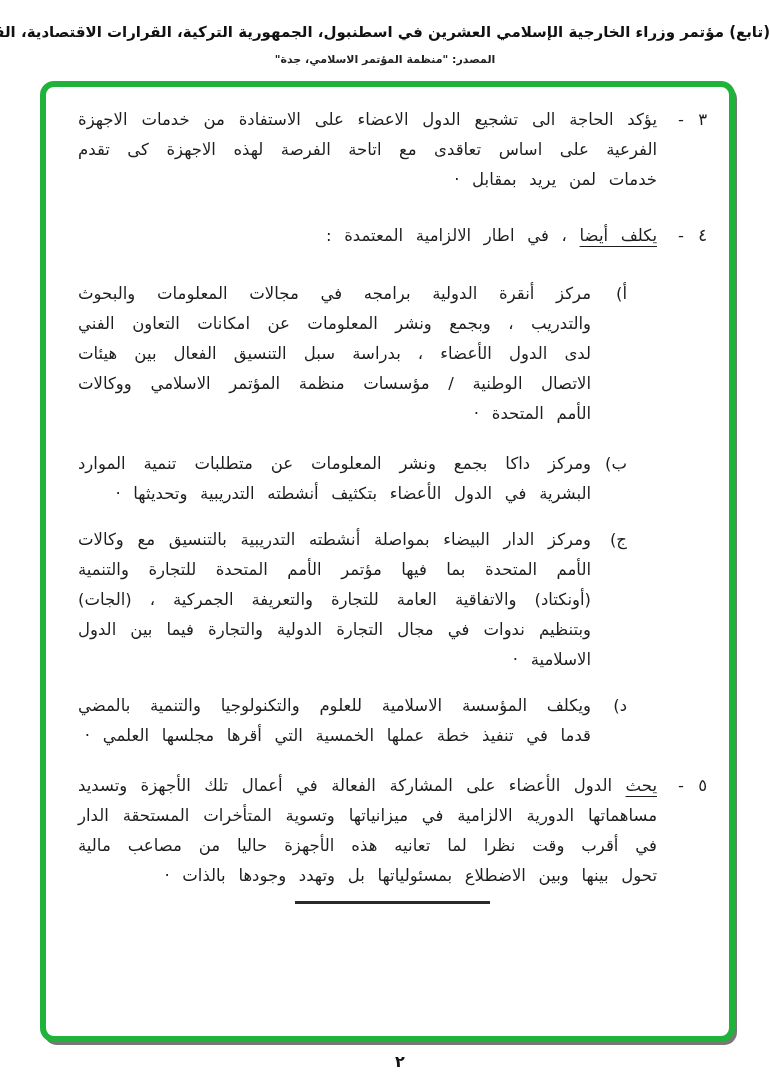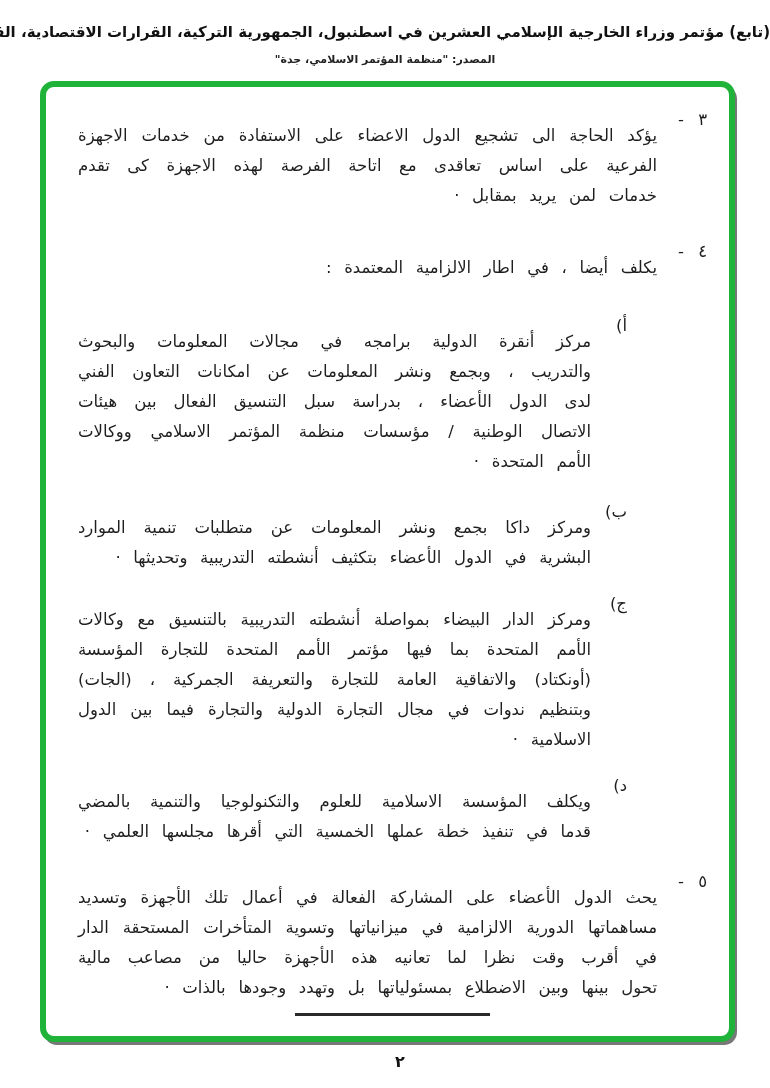--- a/index.html
+++ b/index.html
@@ -51,23 +51,22 @@
     white-space: nowrap;
     text-align: right;
   }
   .item.level-1 .marker { width: 50px; word-spacing: 9px; }
   .item.level-2 { margin-right: 80px; }
   .item.level-2 .marker { width: 36px; }
   .item .text {
     flex: 1 1 auto;
     text-align: justify;
     text-justify: inter-word;
-    margin-top: 16px;
   }
-  .lead { text-underline-offset: 5px; text-decoration-thickness: 1px; }
+  .lead { text-decoration: underline; text-underline-offset: 5px; text-decoration-thickness: 1px; }
   .m-after-3 { margin-bottom: 26px; }
   .m-after-4 { margin-bottom: 28px; }
   .m-after-a { margin-bottom: 20px; }
   .m-after-b { margin-bottom: 16px; }
   .m-after-c { margin-bottom: 16px; }
   .m-after-d { margin-bottom: 20px; }
   .section-divider {
     width: 195px;
     height: 3px;
     background: #2a2a2a;
@@ -110,21 +109,21 @@
     <div class="text"><span class="lead"></span><span>مركز أنقرة الدولية برامجه في مجالات المعلومات والبحوث والتدريب ، وبجمع ونشر المعلومات عن امكانات التعاون الفني لدى الدول الأعضاء ، بدراسة سبل التنسيق الفعال بين هيئات الاتصال الوطنية / مؤسسات منظمة المؤتمر الاسلامي ووكالات الأمم المتحدة ·</span></div>
   </div>
 
   <div class="item level-2 m-after-b">
     <div class="marker">ب)</div>
     <div class="text"><span class="lead"></span><span>ومركز داكا بجمع ونشر المعلومات عن متطلبات تنمية الموارد البشرية في الدول الأعضاء بتكثيف أنشطته التدريبية وتحديثها ·</span></div>
   </div>
 
   <div class="item level-2 m-after-c">
     <div class="marker">ج)</div>
-    <div class="text"><span class="lead"></span><span>ومركز الدار البيضاء بمواصلة أنشطته التدريبية بالتنسيق مع وكالات الأمم المتحدة بما فيها مؤتمر الأمم المتحدة للتجارة المؤسسة (أونكتاد) والاتفاقية العامة للتجارة والتعريفة الجمركية ، (الجات) وبتنظيم ندوات في مجال التجارة الدولية والتجارة فيما بين الدول الاسلامية ·</span></div>
+    <div class="text"><span class="lead"></span><span>ومركز الدار البيضاء بمواصلة أنشطته التدريبية بالتنسيق مع وكالات الأمم المتحدة بما فيها مؤتمر الأمم المتحدة للتجارة والتنمية (أونكتاد) والاتفاقية العامة للتجارة والتعريفة الجمركية ، (الجات) وبتنظيم ندوات في مجال التجارة الدولية والتجارة فيما بين الدول الاسلامية ·</span></div>
   </div>
 
   <div class="item level-2 m-after-d">
     <div class="marker">د)</div>
     <div class="text"><span class="lead"></span><span>ويكلف المؤسسة الاسلامية للعلوم والتكنولوجيا والتنمية بالمضي قدما في تنفيذ خطة عملها الخمسية التي أقرها مجلسها العلمي ·</span></div>
   </div>
 
   <div class="item level-1">
     <div class="marker">٥ -</div>
     <div class="text"><span class="lead">يحث</span><span> الدول الأعضاء على المشاركة الفعالة في أعمال تلك الأجهزة وتسديد مساهماتها الدورية الالزامية في ميزانياتها وتسوية المتأخرات المستحقة الدار في أقرب وقت نظرا لما تعانيه هذه الأجهزة حاليا من مصاعب مالية تحول بينها وبين الاضطلاع بمسئولياتها بل وتهدد وجودها بالذات ·</span></div>

